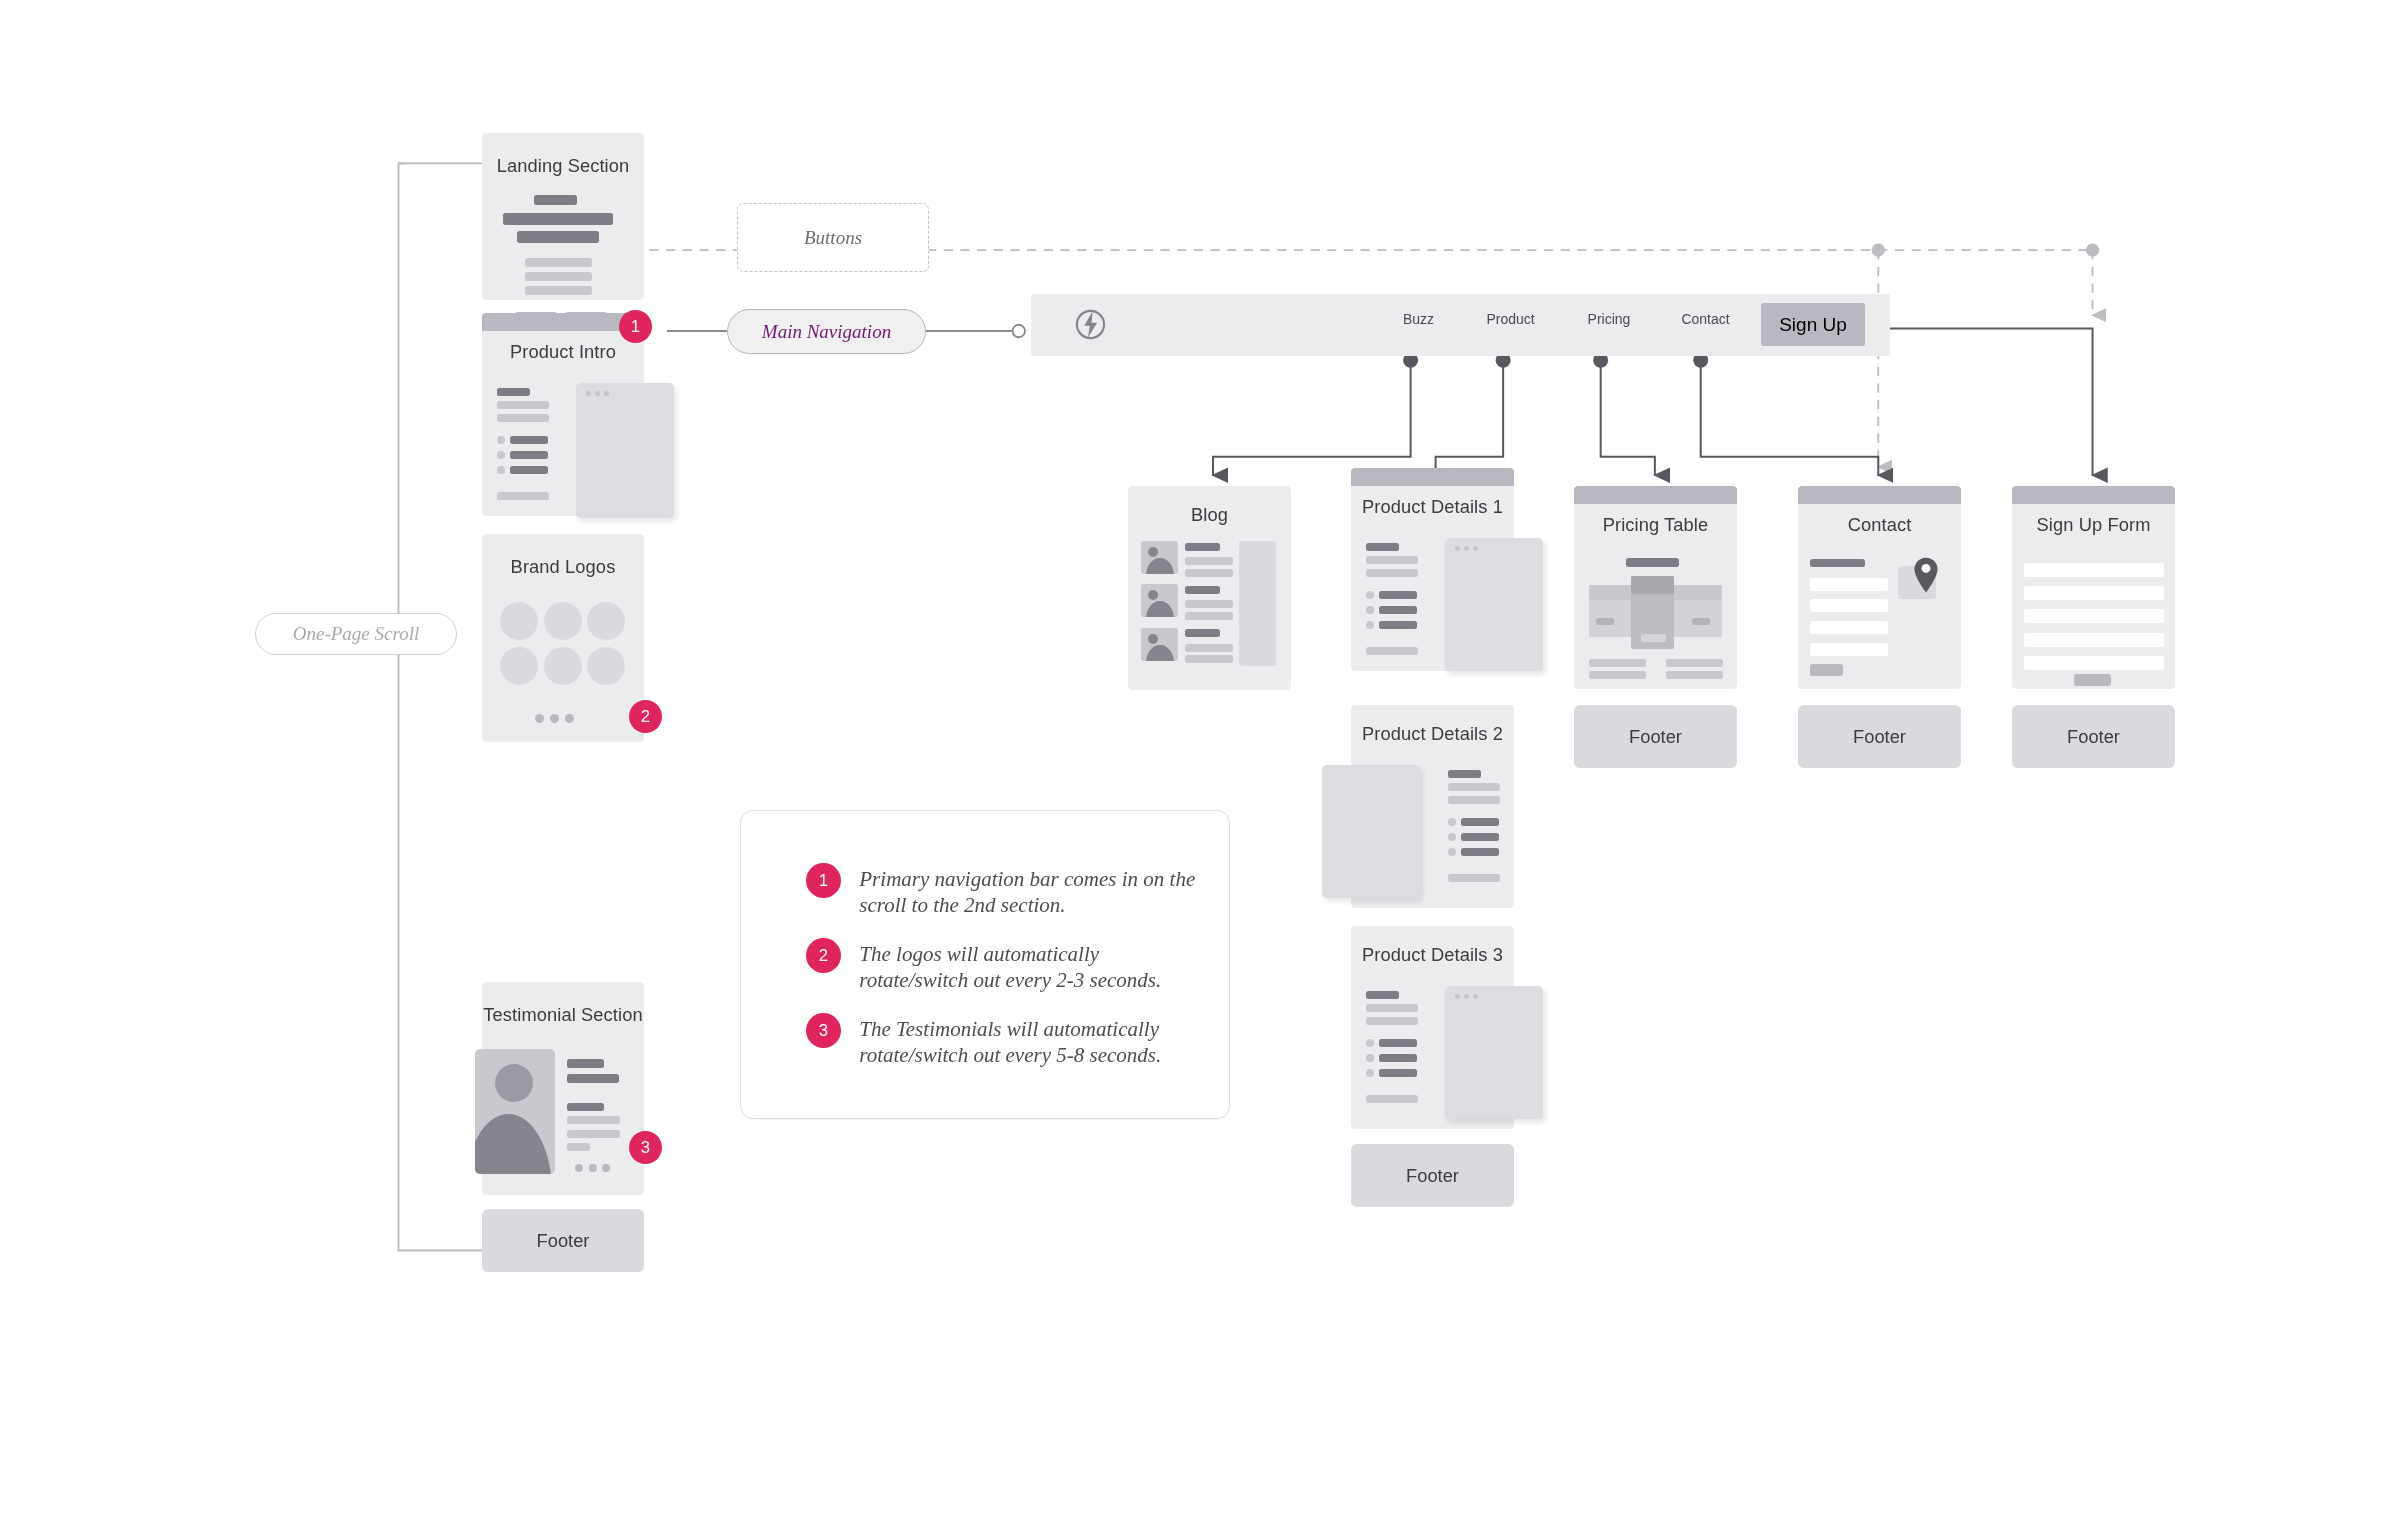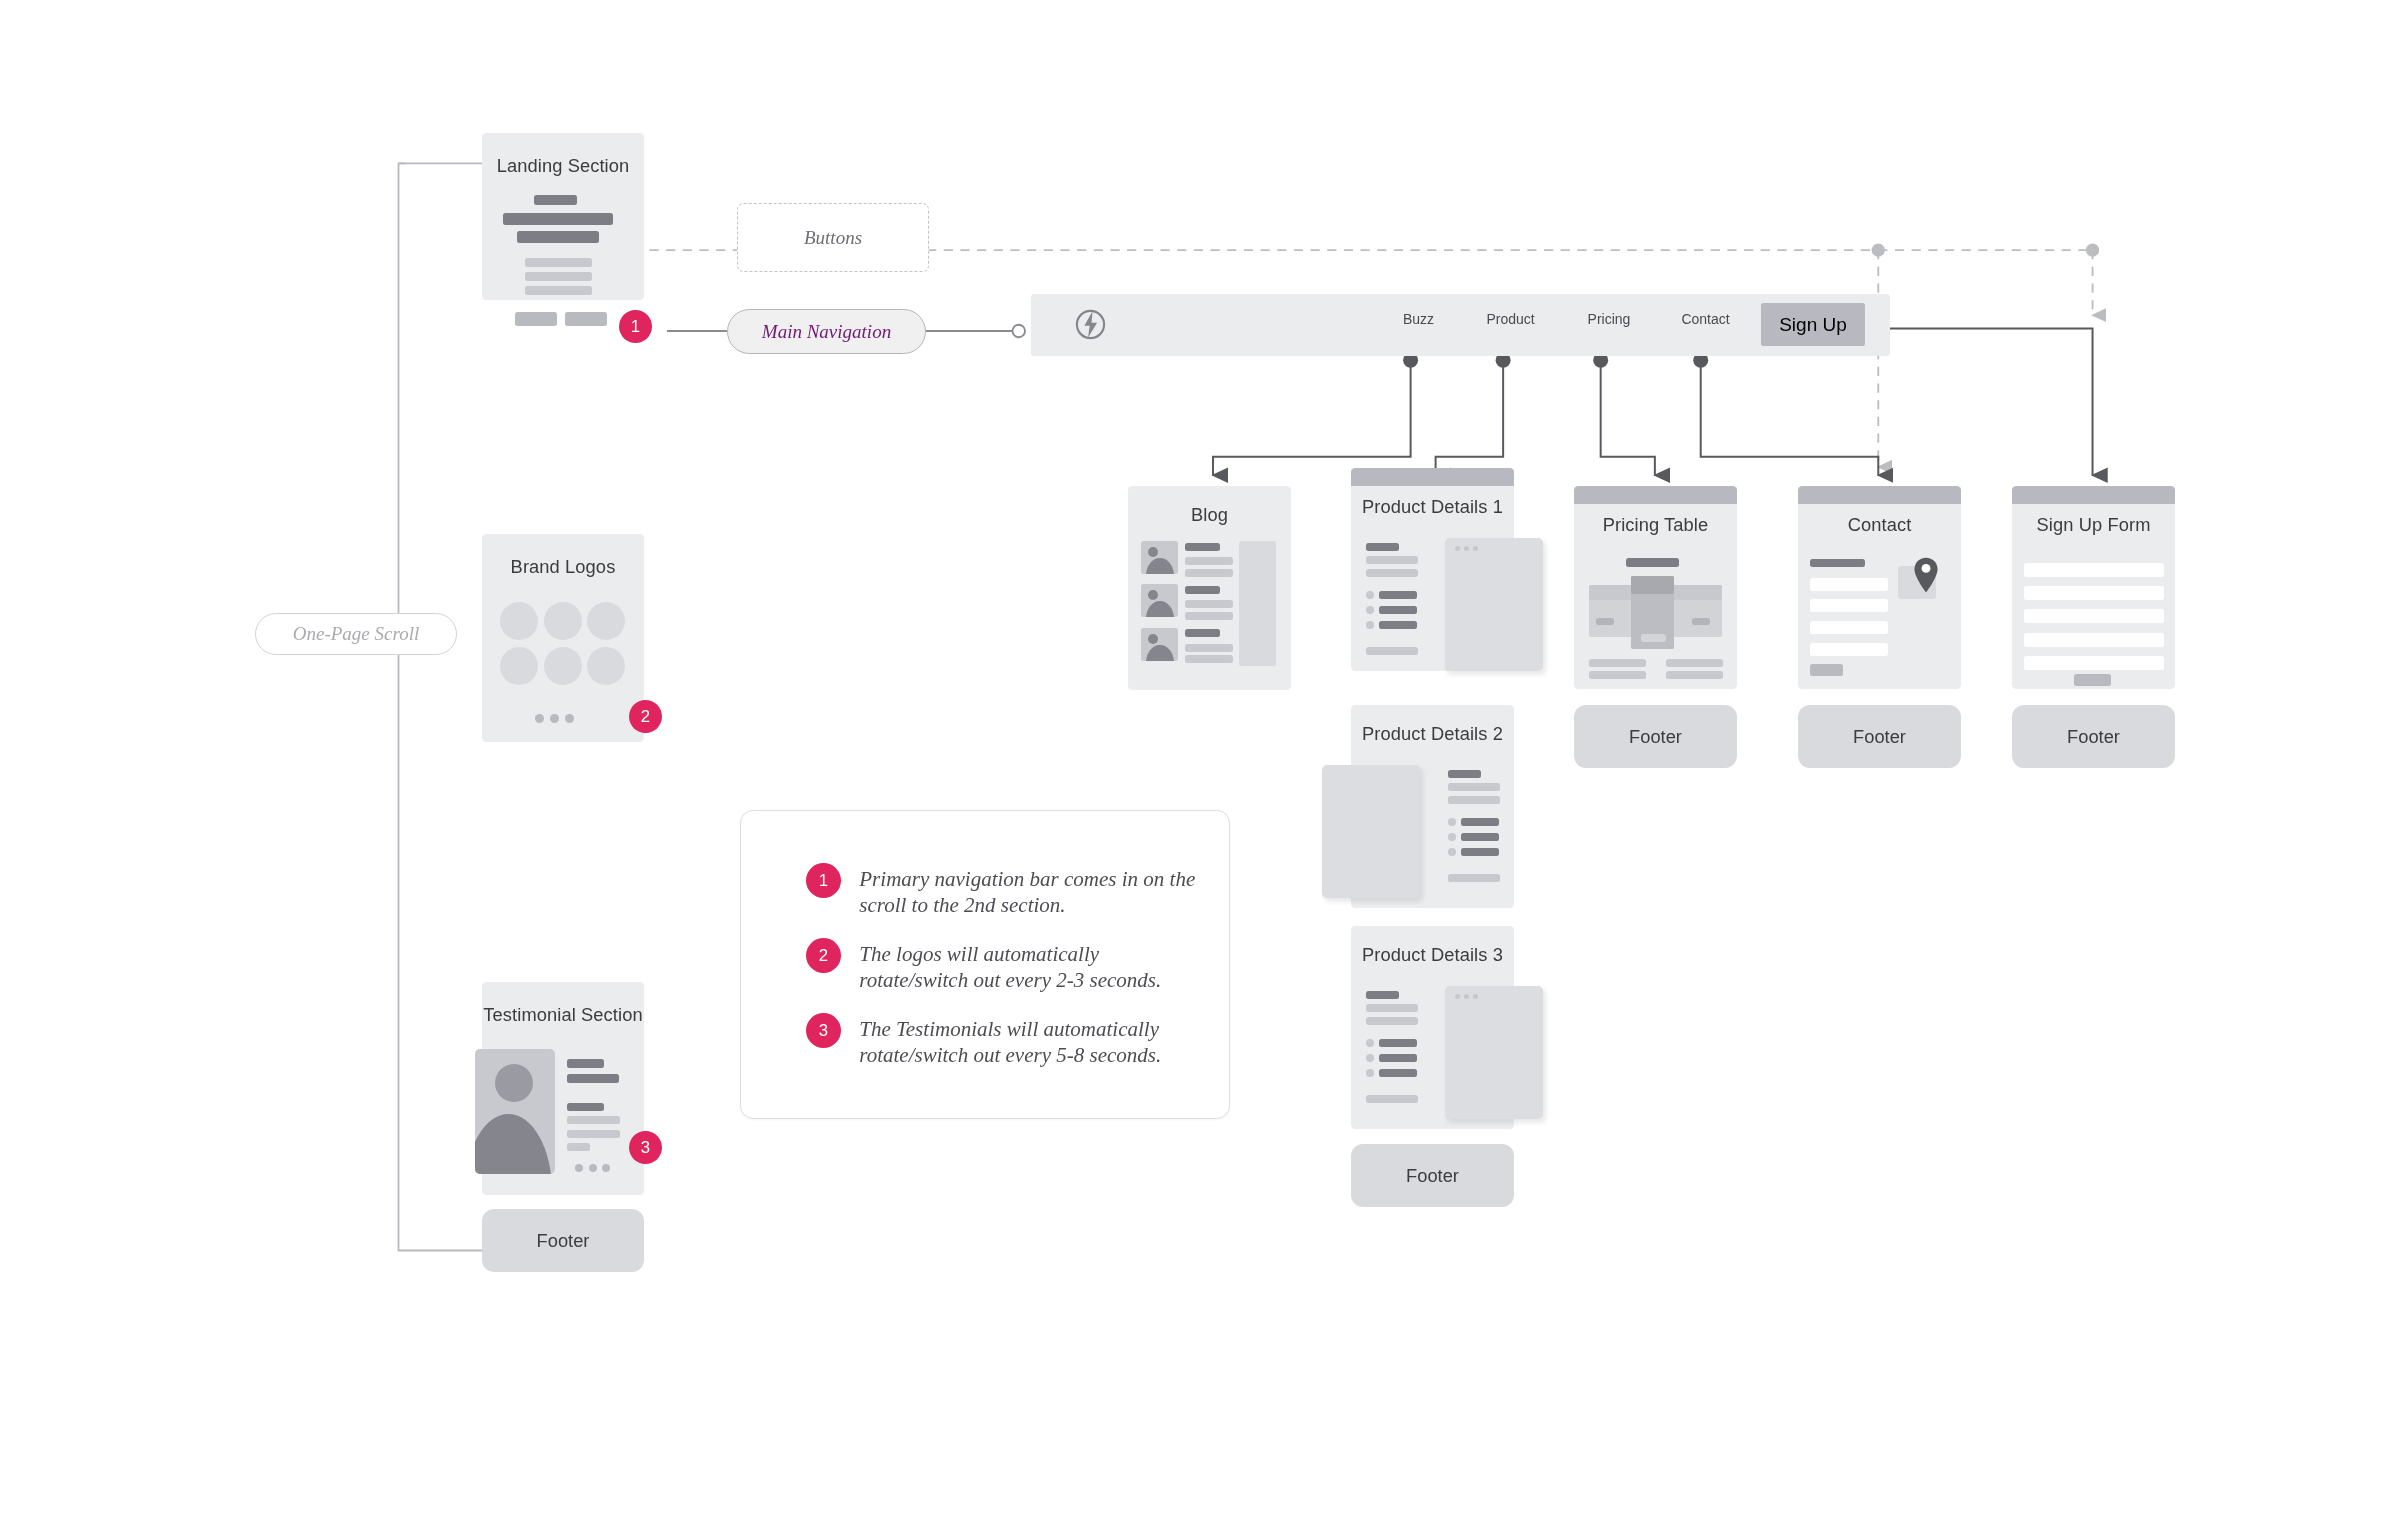--- a/index.html
+++ b/index.html
@@ -22,21 +22,21 @@
   .topbar{position:absolute;left:0;top:0;height:18.3px;border-radius:4.2px 4.2px 0 0;background:#b8b9c0;}
   .bar{position:absolute;border-radius:2.5px;}
   .g-dark{background:#7d7e85;}
   .g-mid{background:#b9babf;}
   .g-light{background:#c8c9ce;}
   .g-pale{background:#d9dadd;}
   .white{background:#ffffff;}
   .dot{position:absolute;border-radius:50%;}
 
   
-  .footer-card{position:absolute;background:#d9dadd;border-radius:12px;
+  .footer-card{position:absolute;background:#d9dadd;border-radius:6px;
     display:flex;align-items:center;justify-content:center;
     color:#3c3c3f;font-size:18.3px;}
 
   
   .lcol{position:absolute;left:482px;}
 
   
   .badge{position:absolute;width:33px;height:33px;border-radius:50%;
     background:#e0245e;color:#ffffff;font-size:16.7px;
     display:flex;align-items:center;justify-content:center;z-index:40;
@@ -162,20 +162,41 @@
     <div class="bar g-dark" style="left:52px;top:62px;width:43px;height:10px;"></div>
     <div class="bar g-dark" style="left:21px;top:80px;width:110px;height:11.7px;"></div>
     <div class="bar g-dark" style="left:35px;top:98px;width:82px;height:11.7px;"></div>
     <div class="bar g-light" style="left:43px;top:125px;width:67px;height:9.2px;"></div>
     <div class="bar g-light" style="left:43px;top:139px;width:67px;height:9.2px;"></div>
     <div class="bar g-light" style="left:43px;top:153px;width:67px;height:9.2px;"></div>
     <div class="bar g-mid" style="left:33px;top:179px;width:42px;height:14px;"></div>
     <div class="bar g-mid" style="left:83px;top:179px;width:42px;height:14px;"></div>
   </div>
 
+  <div class="card lcol" style="top:313px;width:162px;height:203px;">
+    <div class="topbar" style="width:162px;"></div>
+    <div class="card-title" style="top:28px;">Product Intro</div>
+    <div class="browser" style="left:94px;top:70px;width:98px;height:135px;">
+      <span class="tdots">
+          <i></i>
+          <i></i>
+          <i></i>
+        </span>
+    </div>
+    <div class="bar g-dark" style="left:15px;top:75px;width:33px;height:8.3px;"></div>
+    <div class="bar g-light" style="left:15px;top:88px;width:52px;height:7.5px;"></div>
+    <div class="bar g-light" style="left:15px;top:101px;width:52px;height:7.5px;"></div>
+    <div class="dot g-light" style="left:15px;top:123px;width:7.5px;height:7.5px;"></div>
+    <div class="bar g-dark" style="left:28px;top:123px;width:38px;height:7.5px;"></div>
+    <div class="dot g-light" style="left:15px;top:138px;width:7.5px;height:7.5px;"></div>
+    <div class="bar g-dark" style="left:28px;top:138px;width:38px;height:7.5px;"></div>
+    <div class="dot g-light" style="left:15px;top:153px;width:7.5px;height:7.5px;"></div>
+    <div class="bar g-dark" style="left:28px;top:153px;width:38px;height:7.5px;"></div>
+    <div class="bar g-light" style="left:15px;top:179px;width:52px;height:8.3px;"></div>
+  </div>
   <div class="badge" style="left:619px;top:310px;">1</div>
 
   <div class="card lcol" style="top:534px;width:162px;height:208px;">
     <div class="card-title" style="top:22px;">Brand Logos</div>
     <div class="dot g-pale" style="left:18.3px;top:68px;width:38px;height:38px;"></div>
     <div class="dot g-pale" style="left:62px;top:68px;width:38px;height:38px;"></div>
     <div class="dot g-pale" style="left:105px;top:68px;width:38px;height:38px;"></div>
     <div class="dot g-pale" style="left:18.3px;top:113px;width:38px;height:38px;"></div>
     <div class="dot g-pale" style="left:62px;top:113px;width:38px;height:38px;"></div>
     <div class="dot g-pale" style="left:105px;top:113px;width:38px;height:38px;"></div>

